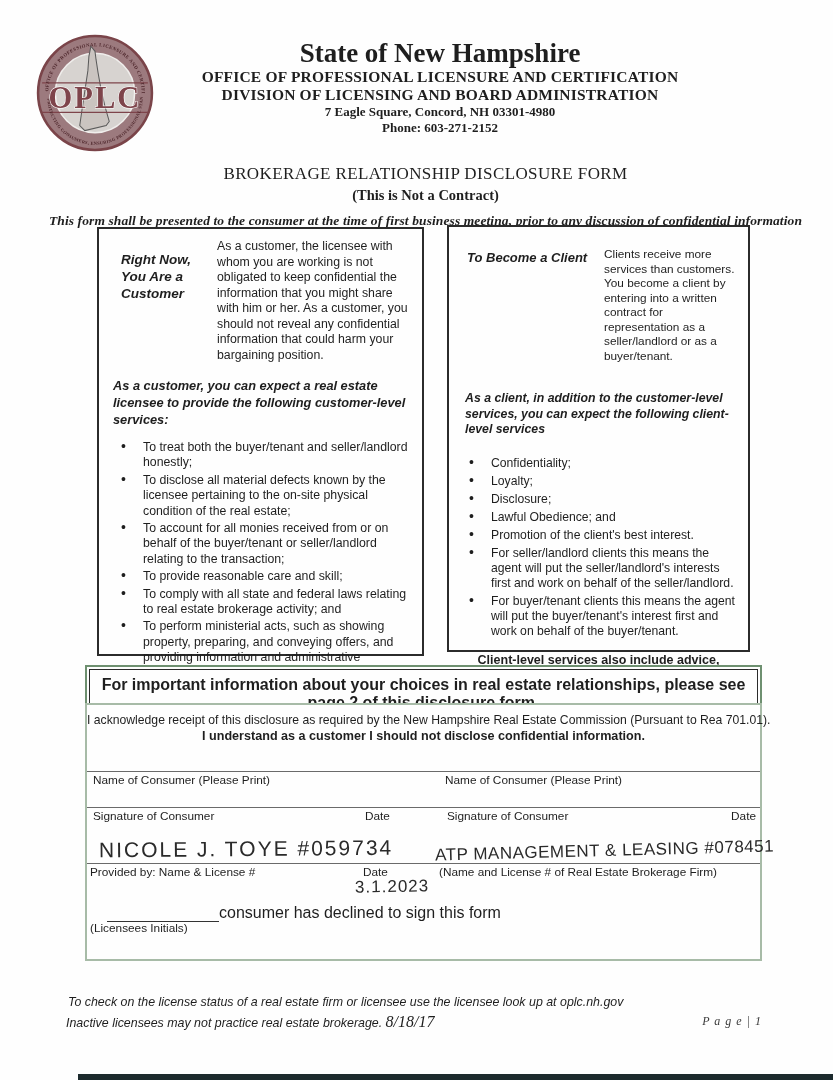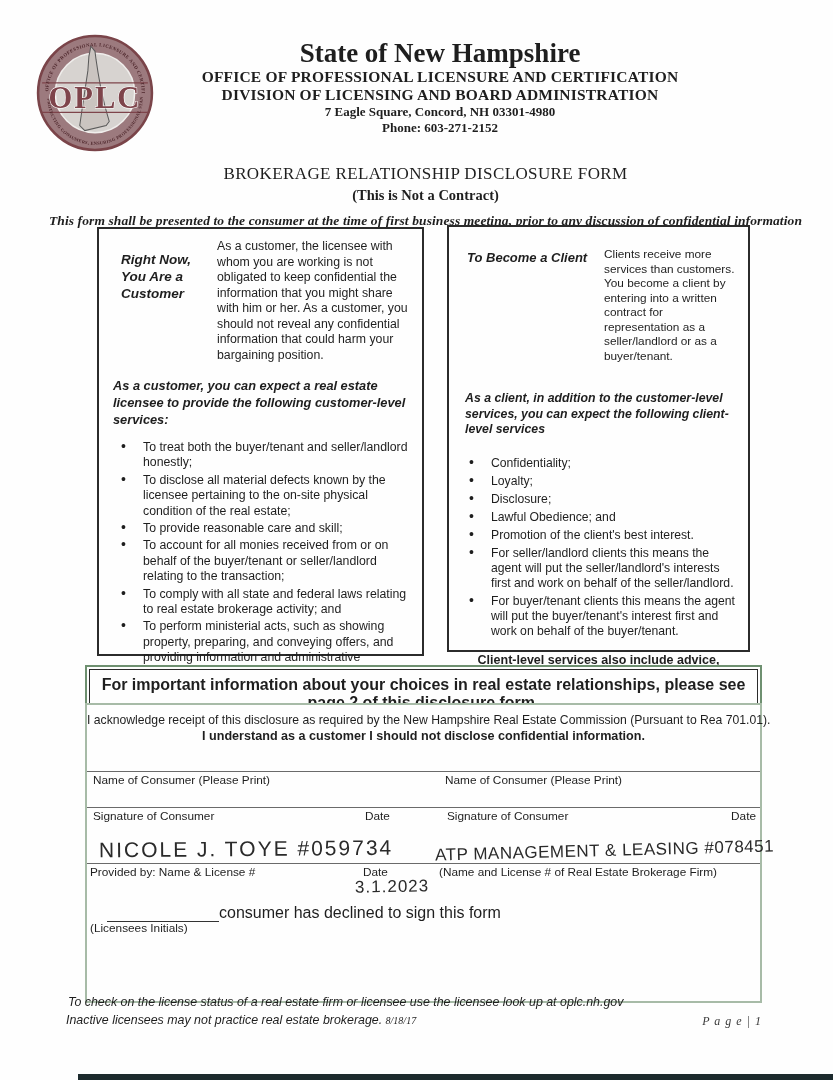--- a/index.html
+++ b/index.html
@@ -39,39 +39,39 @@
   ul.bullets li{position:relative;padding-left:30px;font-size:12.3px;line-height:15.4px;margin-bottom:2px;}
   .client-box ul.bullets li{font-size:12.2px;line-height:15px;margin-bottom:3px;}
   ul.bullets li::before{content:"•";position:absolute;left:8px;top:-1px;font-size:14px;}
   .cl-note{font-weight:bold;font-size:12.5px;line-height:16px;text-align:center;margin-top:13px;}
   
   .banner{position:absolute;left:85px;top:665px;width:677px;box-sizing:border-box;
     border:2px solid #6e9070;padding:2px;background:#fefefe;}
   .banner-inner{border:1px solid #2b2b2b;padding:6px 4px;text-align:center;
     font-weight:bold;font-size:16px;}
   
-  .ack-box{position:absolute;left:85px;top:703px;width:677px;height:300px;box-sizing:border-box;
+  .ack-box{position:absolute;left:85px;top:703px;width:677px;height:258px;box-sizing:border-box;
     border:2px solid #a7bba7;background:#fefefe;}
   .ack-box .abs{position:absolute;white-space:nowrap;}
   .ack-line1{top:8px;left:0;right:0;text-align:center;font-size:12.2px;}
   .ack-line2{top:24px;left:0;right:0;text-align:center;font-size:12.6px;font-weight:bold;}
   .rule{position:absolute;left:0;right:0;border-top:1px solid #6a6a6a;}
   .rule1{top:66px;} .rule2{top:102px;} .rule3{top:158px;}
   .lbl{font-size:11.8px;}
   .hw{font-family:"Liberation Sans",sans-serif;color:#2a2a2a;letter-spacing:2px;}
   .hw-name{left:12px;top:132px;font-size:21px;transform:rotate(-.5deg);}
   .hw-firm{left:348px;top:136px;font-size:17px;letter-spacing:.5px;transform:rotate(-1.5deg);}
   .hw-date{left:268px;top:172px;font-size:17px;letter-spacing:1px;transform:rotate(-1deg);}
   .declined-row{top:199px;left:20px;font-size:16px;text-align:right;}
   .blankline{display:inline-block;width:112px;border-bottom:1px solid #333;height:13px;vertical-align:bottom;}
   
   .footer-line1{position:absolute;left:68px;top:995px;font-size:12.4px;font-style:italic;}
   .footer-line2{position:absolute;left:66px;top:1013px;font-size:12.4px;}
   .footer-line2 .f-italic{font-style:italic;}
-  .footer-line2 .f-rev{font-family:"Liberation Serif",serif;font-style:italic;font-size:10px;}
+  .footer-line2 .f-rev{font-family:"Liberation Serif",serif;font-style:italic;font-size:16px;}
   .page-num{position:absolute;right:71px;top:1014px;font-family:"Liberation Serif",serif;
     font-style:italic;font-size:12px;letter-spacing:1px;color:#3a3a3a;}
   .bottom-bar{position:absolute;left:78px;right:0;bottom:0;height:6px;background:#1c2a2d;}
 </style>
 </head>
 <body>
 
 <div class="page">
 
   <div class="seal">
@@ -114,23 +114,23 @@
       <div class="box-heading cb-heading">Right Now, You Are a Customer</div>
       <div class="cb-intro">As a customer, the licensee with whom you are working is not obligated to keep confidential the information that you might share with him or her. As a customer, you should not reveal any confidential information that could harm your bargaining position.</div>
     </div>
     <div class="cb-expect">As a customer, you can expect a real estate licensee to provide the following customer-level services:</div>
     <ul class="bullets">
 
         <li>To treat both the buyer/tenant and seller/landlord honestly;</li>
 
         <li>To disclose all material defects known by the licensee pertaining to the on-site physical condition of the real estate;</li>
 
+        <li>To account for all monies received from or on behalf of the buyer/tenant or seller/landlord relating to the transaction;</li>
+
         <li>To provide reasonable care and skill;</li>
-
-        <li>To account for all monies received from or on behalf of the buyer/tenant or seller/landlord relating to the transaction;</li>
 
         <li>To comply with all state and federal laws relating to real estate brokerage activity; and</li>
 
         <li>To perform ministerial acts, such as showing property, preparing, and conveying offers, and providing information and administrative assistance.</li>
       </ul>
   </div>
 
   <div class="box client-box">
     <div class="box-top">
       <div class="box-heading cl-heading">To Become a Client</div>

